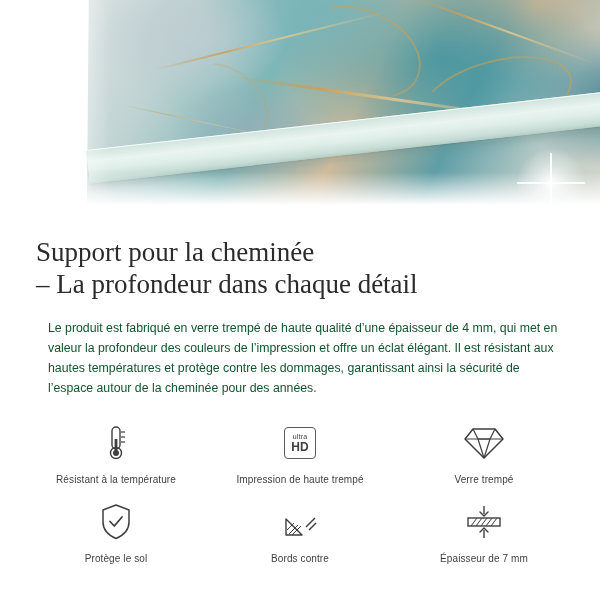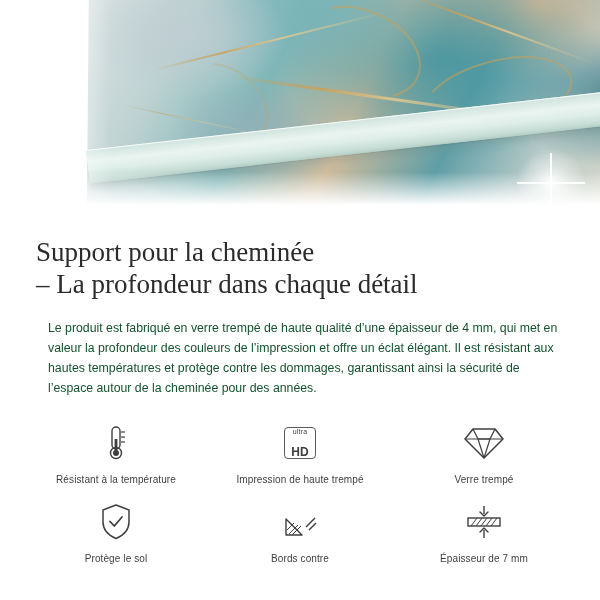--- a/index.html
+++ b/index.html
@@ -189,21 +189,21 @@
     letter-spacing: .1px;
   }
   .hd-badge {
     width: 30px;
     height: 30px;
     border: 1.6px solid #5a5a5a;
     border-radius: 4px;
     display: flex;
     flex-direction: column;
     align-items: center;
-    justify-content: space-between;
+    justify-content: center;
     color: #3f3f3f;
     line-height: 1;
   }
   .hd-badge .u { font-size: 7px; letter-spacing: .2px; }
   .hd-badge .hd { font-size: 12px; font-weight: bold; margin-top: 1px; }
   svg { display: block; }
 </style>
 </head>
 <body>
 

